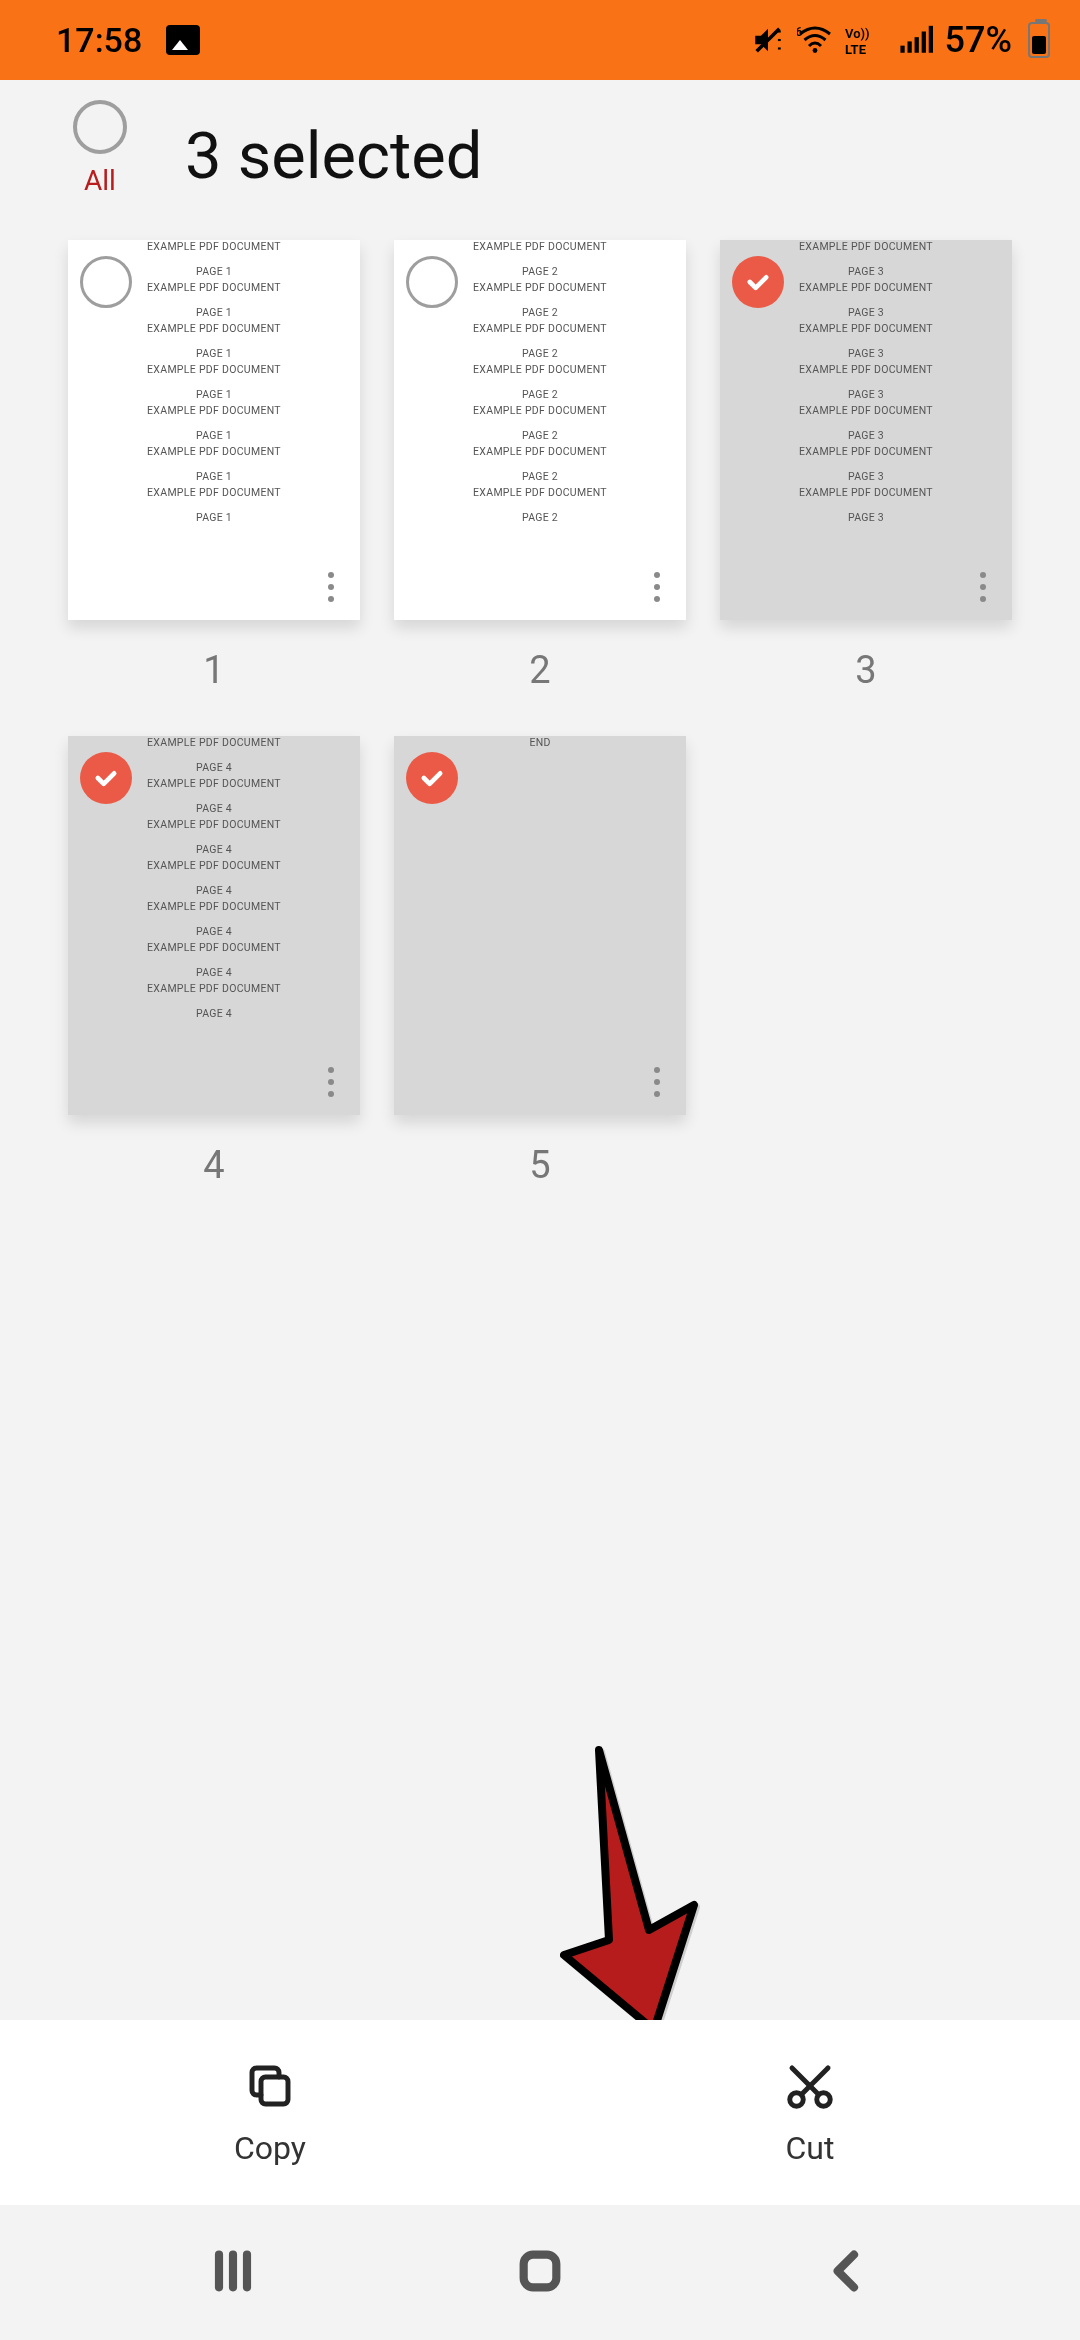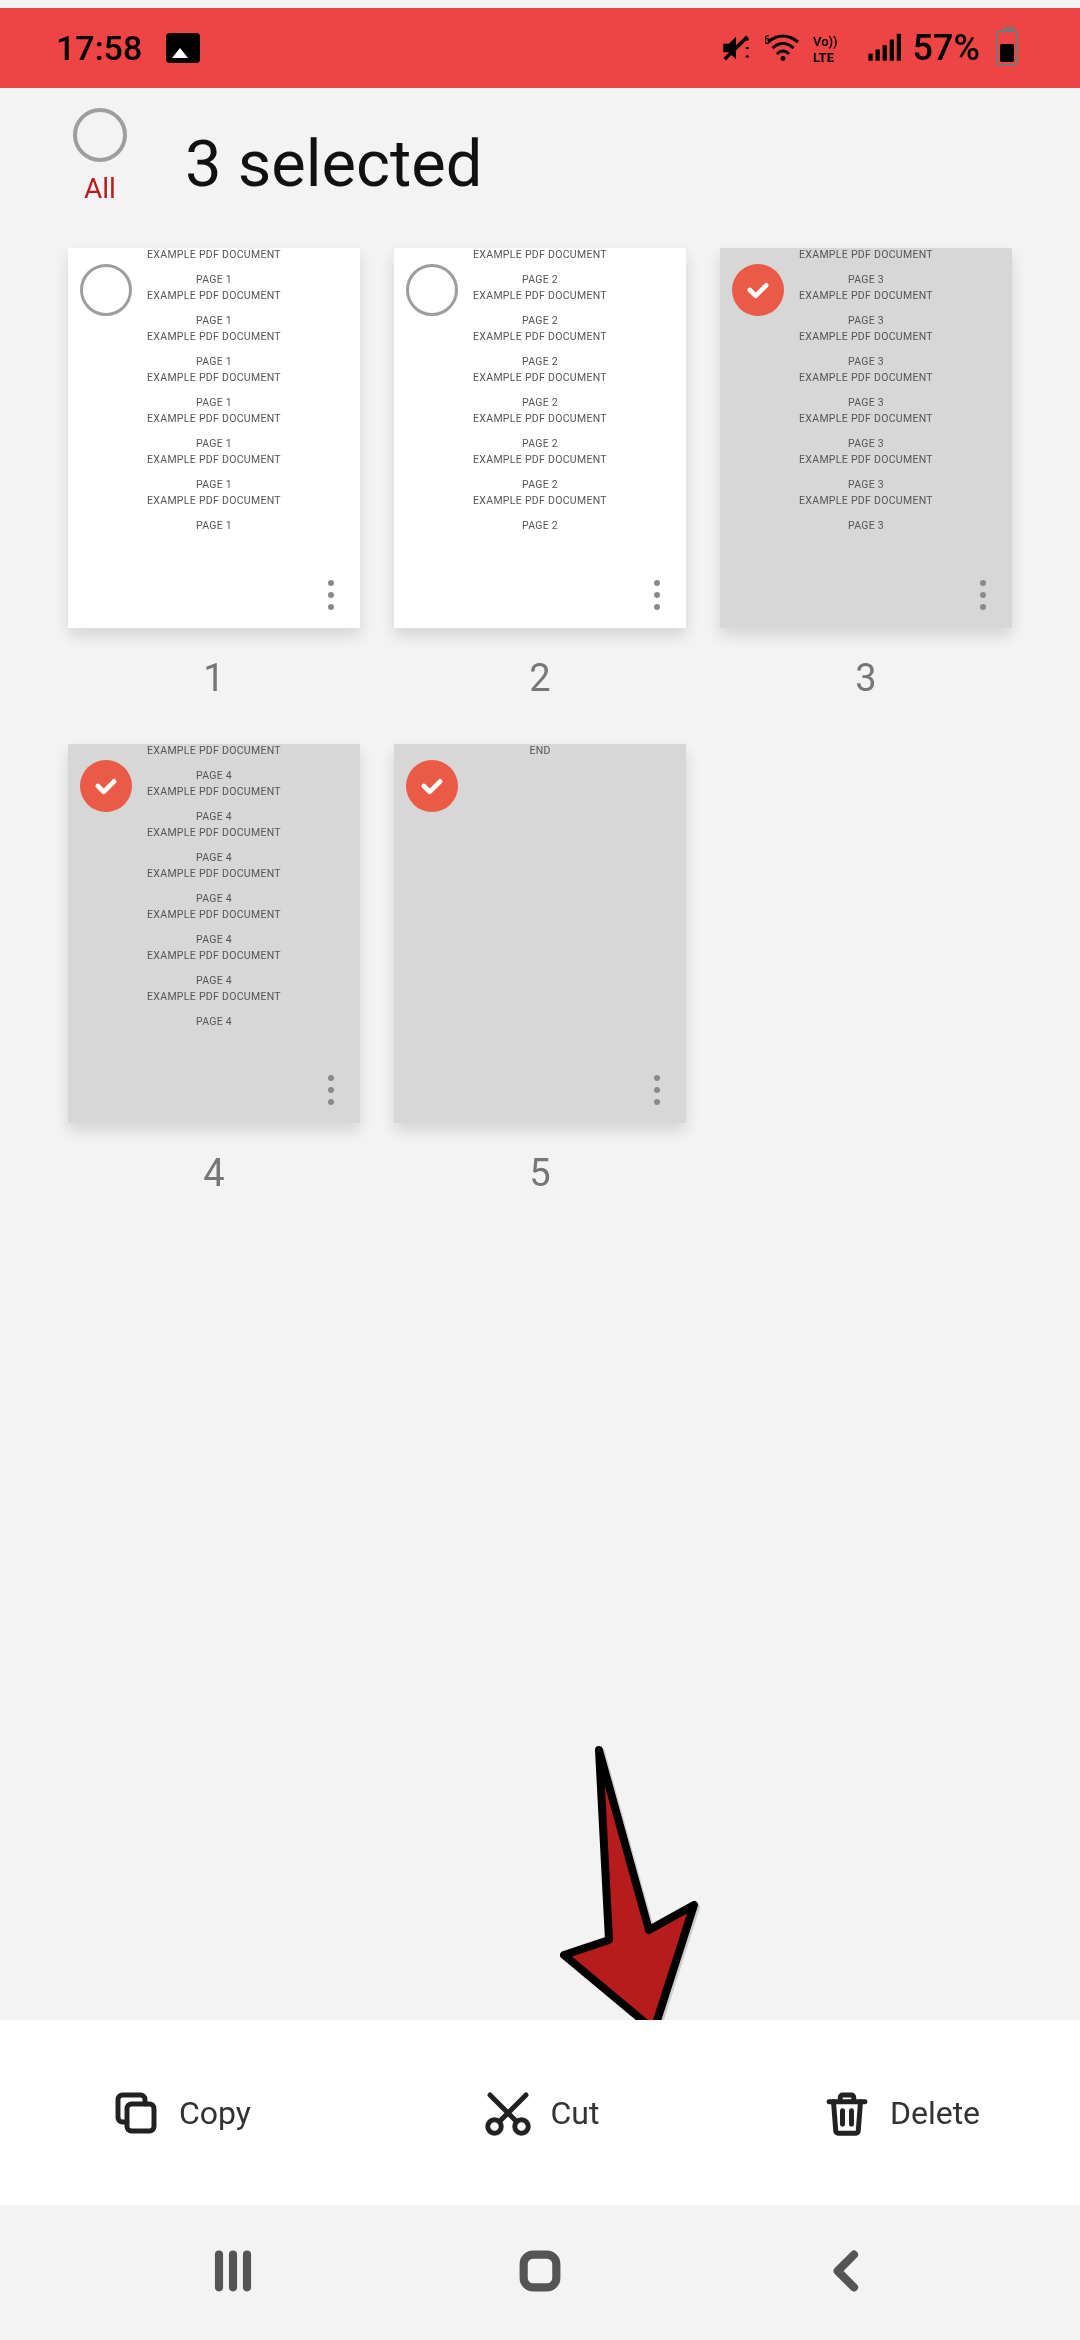--- a/index.html
+++ b/index.html
@@ -13,29 +13,28 @@
     width: 1080px; height: 2340px;
     font-family: -apple-system, "Segoe UI", Roboto, Arial, sans-serif;
     background: #f3f3f3;
     color: #222;
     overflow: hidden;
   }
 
   
   .status-bar {
     height: var(--status-h);
-    background: #ef4444;
+    background: #f97316;
     display: flex;
     align-items: center;
     justify-content: space-between;
-    padding: 0 62px 0 56px;
+    padding: 0 30px 0 56px;
     font-size: 34px;
     font-weight: 500;
     color: #000;
-    margin-top: 8px;
   }
   .status-left { display: flex; align-items: center; gap: 24px; }
   .status-right { display: flex; align-items: center; gap: 12px; }
   .pic-icon {
     width: 34px; height: 30px;
     background: #000;
     border-radius: 4px;
     position: relative;
   }
   .pic-icon::after{
@@ -153,21 +152,21 @@
     position:absolute;
     left:0; right:0;
     bottom: 135px;
     height: 185px;
     background:#fff;
     display:flex;
   }
   .action-btn {
     flex:1;
     display:flex;
-    flex-direction:row;
+    flex-direction:column;
     align-items:center;
     justify-content:center;
     gap: 16px;
     font-size: 32px;
     color:#333;
   }
   .action-btn svg { width:54px; height:54px; stroke:#222; fill:none; stroke-width:2.2; stroke-linecap:round; stroke-linejoin:round;}
 
   
   .nav-bar {
@@ -373,30 +372,20 @@
   </div>
   <div class="action-btn">
     <svg viewBox="0 0 24 24">
       <circle cx="6" cy="18" r="3"></circle>
       <circle cx="18" cy="18" r="3"></circle>
       <line x1="8.2" y1="15.8" x2="20" y2="4"></line>
       <line x1="15.8" y1="15.8" x2="4" y2="4"></line>
     </svg>
     <span>Cut</span>
   </div>
-  <div class="action-btn">
-    <svg viewBox="0 0 24 24">
-      <path d="M4 7 h16"></path>
-      <path d="M9 7 V5 a1 1 0 0 1 1 -1 h4 a1 1 0 0 1 1 1 V7"></path>
-      <path d="M6 7 l1 13 a1 1 0 0 0 1 1 h8 a1 1 0 0 0 1 -1 l1 -13"></path>
-      <line x1="10" y1="11" x2="10" y2="17"></line>
-      <line x1="14" y1="11" x2="14" y2="17"></line>
-    </svg>
-    <span>Delete</span>
-  </div>
 </div>
 
 <div class="nav-bar">
   <div>
     <svg width="56" height="56" viewBox="0 0 24 24">
       <line x1="6" y1="5" x2="6" y2="19"></line>
       <line x1="12" y1="5" x2="12" y2="19"></line>
       <line x1="18" y1="5" x2="18" y2="19"></line>
     </svg>
   </div>

